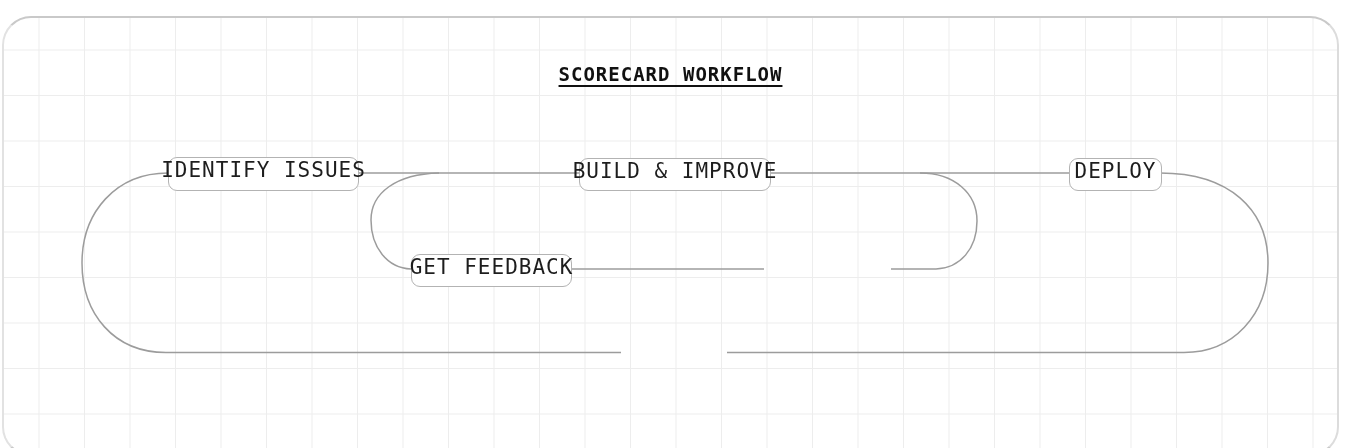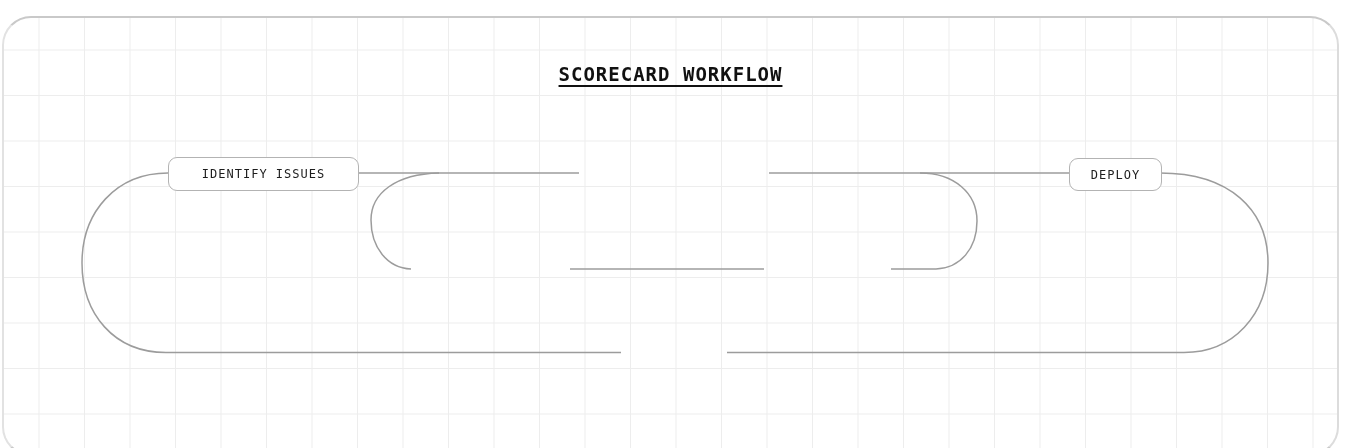--- a/index.html
+++ b/index.html
@@ -53,26 +53,25 @@
     color: #111111;
     text-decoration: underline;
     text-underline-offset: 4px;
     text-decoration-thickness: 1.5px;
     white-space: nowrap;
   }
   .node {
     position: absolute;
     box-sizing: border-box;
     display: flex;
-    align-items: center;
     justify-content: center;
     background: #ffffff;
     border: 1.5px solid #b3b3b3;
     border-radius: 9px;
-    font-size: 12px;
+    font-size: 21px;
     letter-spacing: 1px;
     color: #1d1d1d;
     white-space: nowrap;
     cursor: default;
   }
   .node-identify  { left: 164px; top: 139px; width: 191px; height: 34px; }
   .node-build     { left: 575px; top: 140px; width: 192px; height: 33px; }
   .node-deploy    { left: 1065px; top: 140px; width: 93px;  height: 33px; }
   .node-feedback  { left: 407px; top: 236px; width: 161px; height: 33px; }
   .node-runevals  { left: 760px; top: 236px; width: 129px; height: 33px; }
@@ -99,21 +98,27 @@
 
     <path d="M 887 251 H 932 C 956 250 973 231 973 203 C 973 175 950 155 916 155"></path>
   </svg>
 
   <div class="title">SCORECARD WORKFLOW</div>
 
   <div class="node node-identify">
     <span>IDENTIFY ISSUES</span>
   </div>
 
+  <div class="node node-build">
+    <span>BUILD &amp; IMPROVE</span>
+  </div>
 
   <div class="node node-deploy">
     <span>DEPLOY</span>
   </div>
 
+  <div class="node node-feedback">
+    <span>GET FEEDBACK</span>
+  </div>
 
 
 
 </div>
 
 </body></html>

